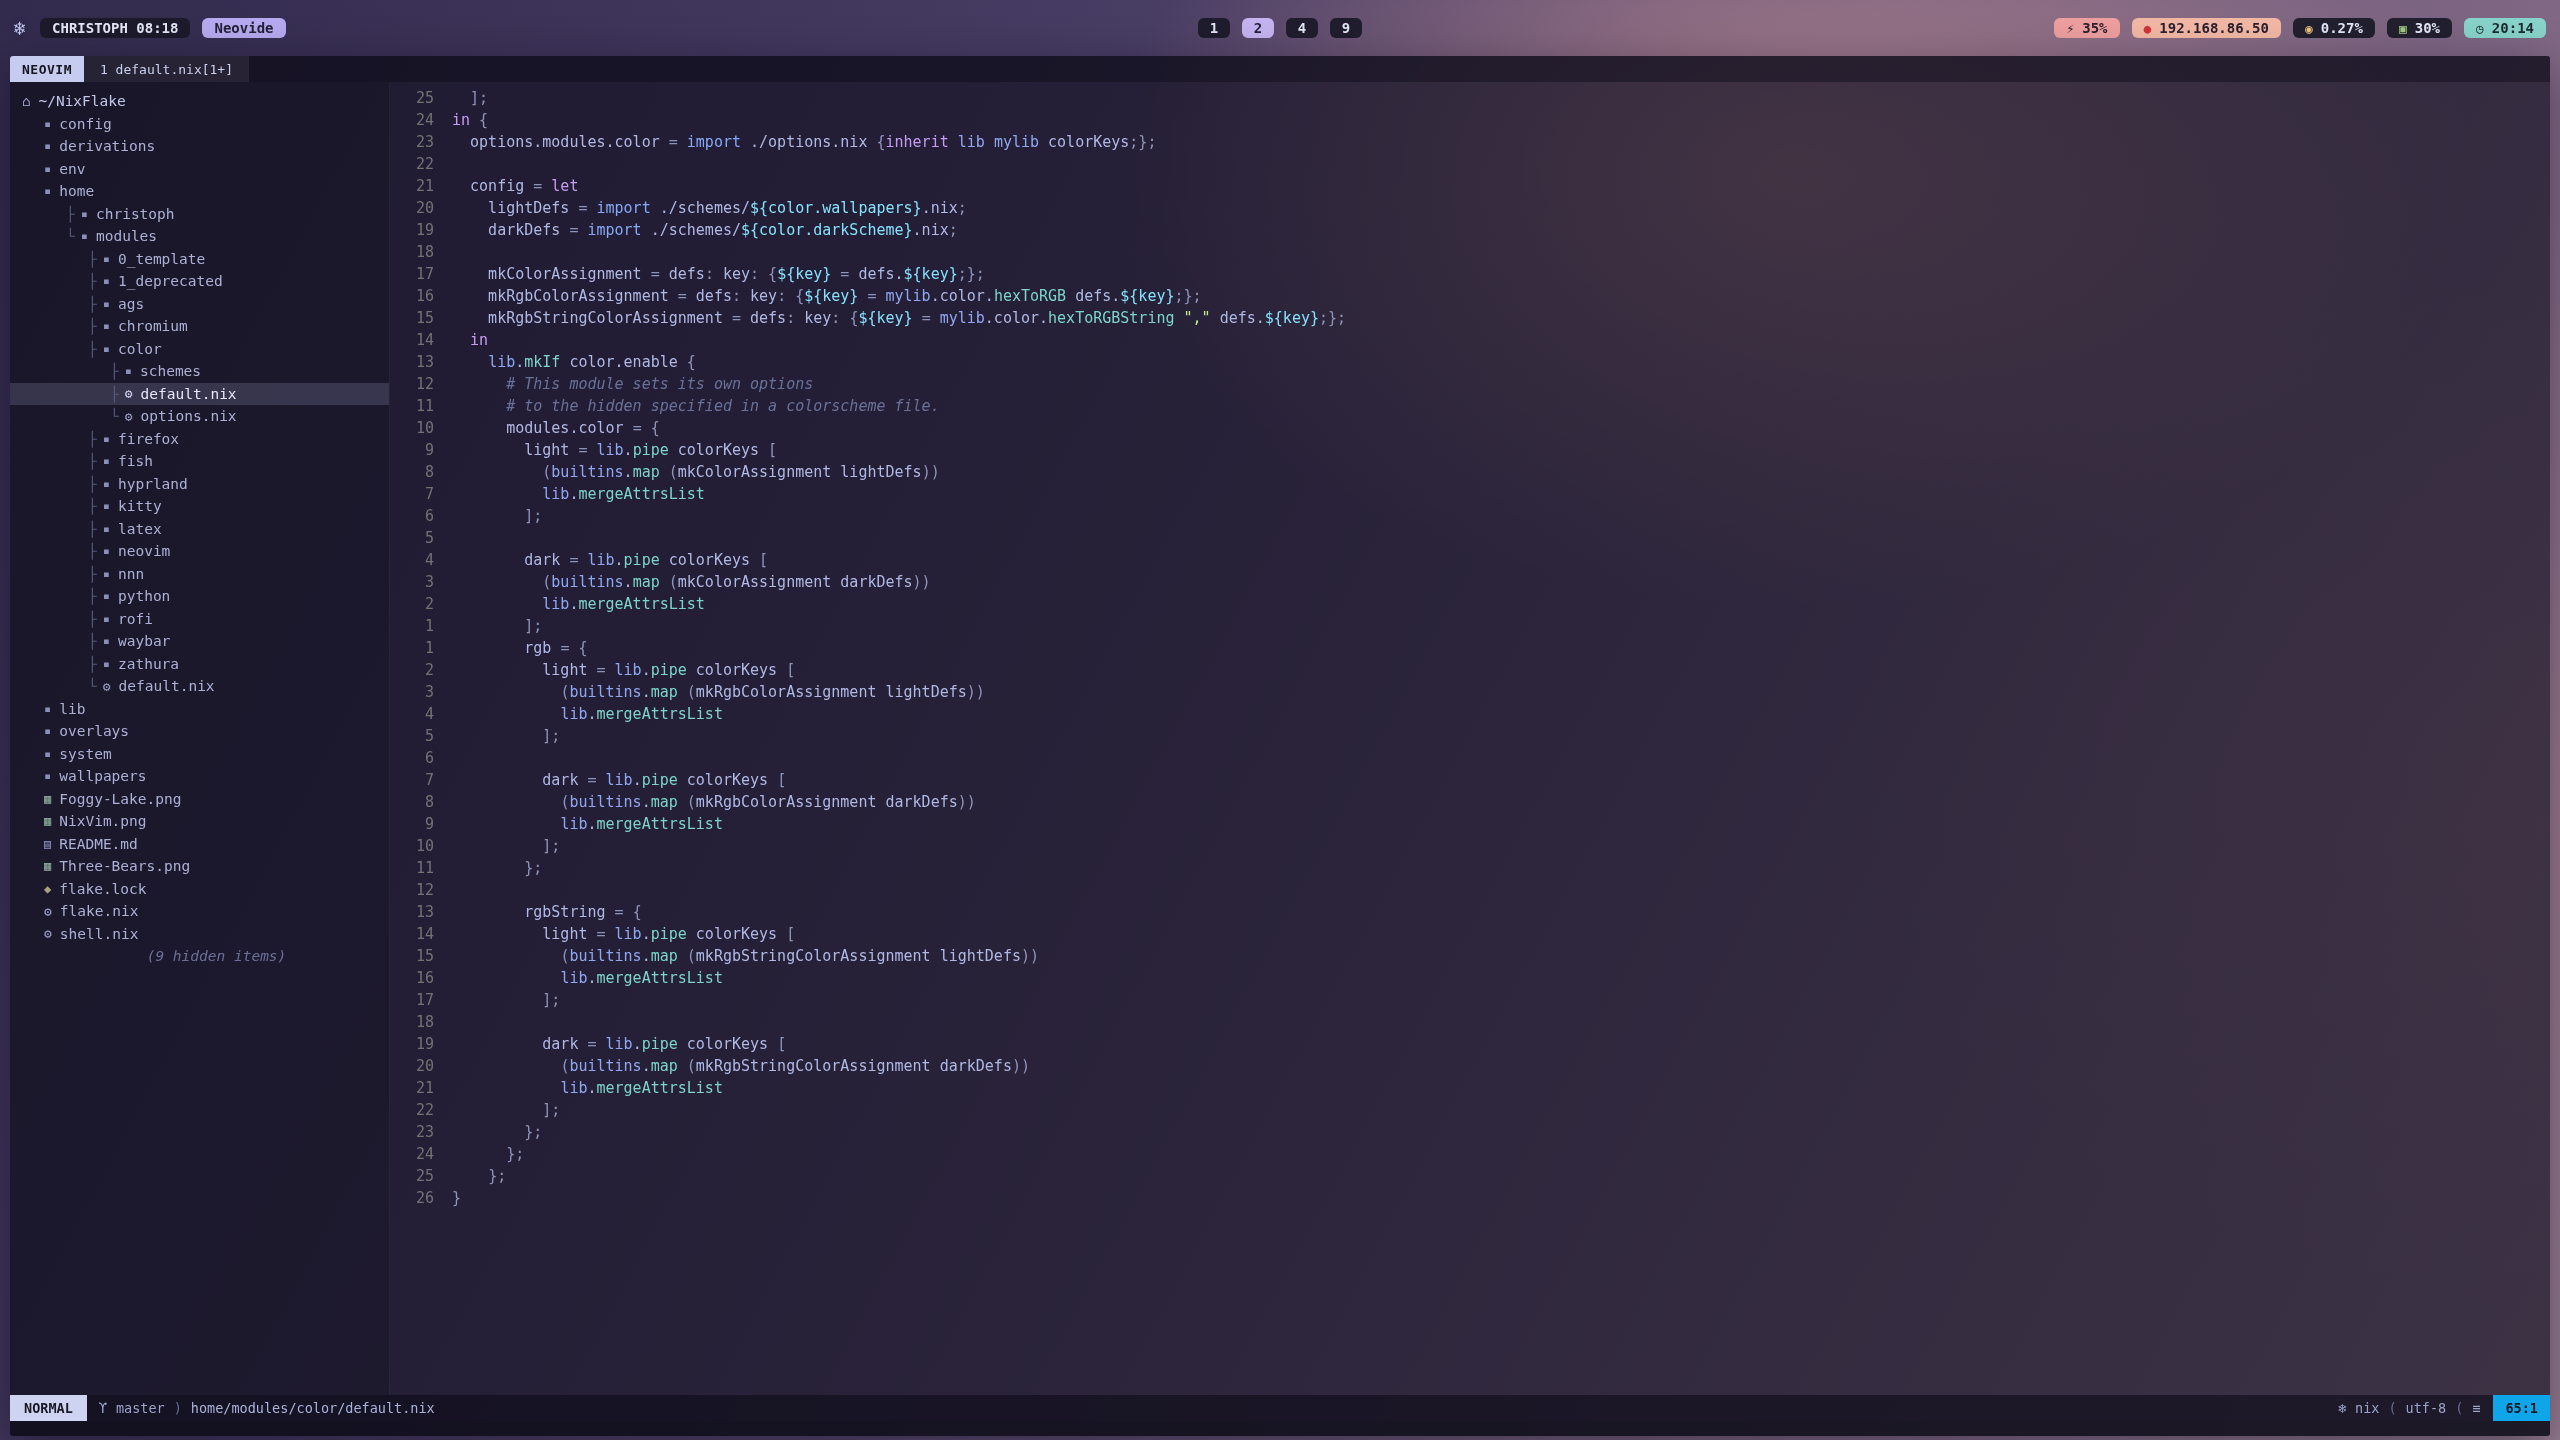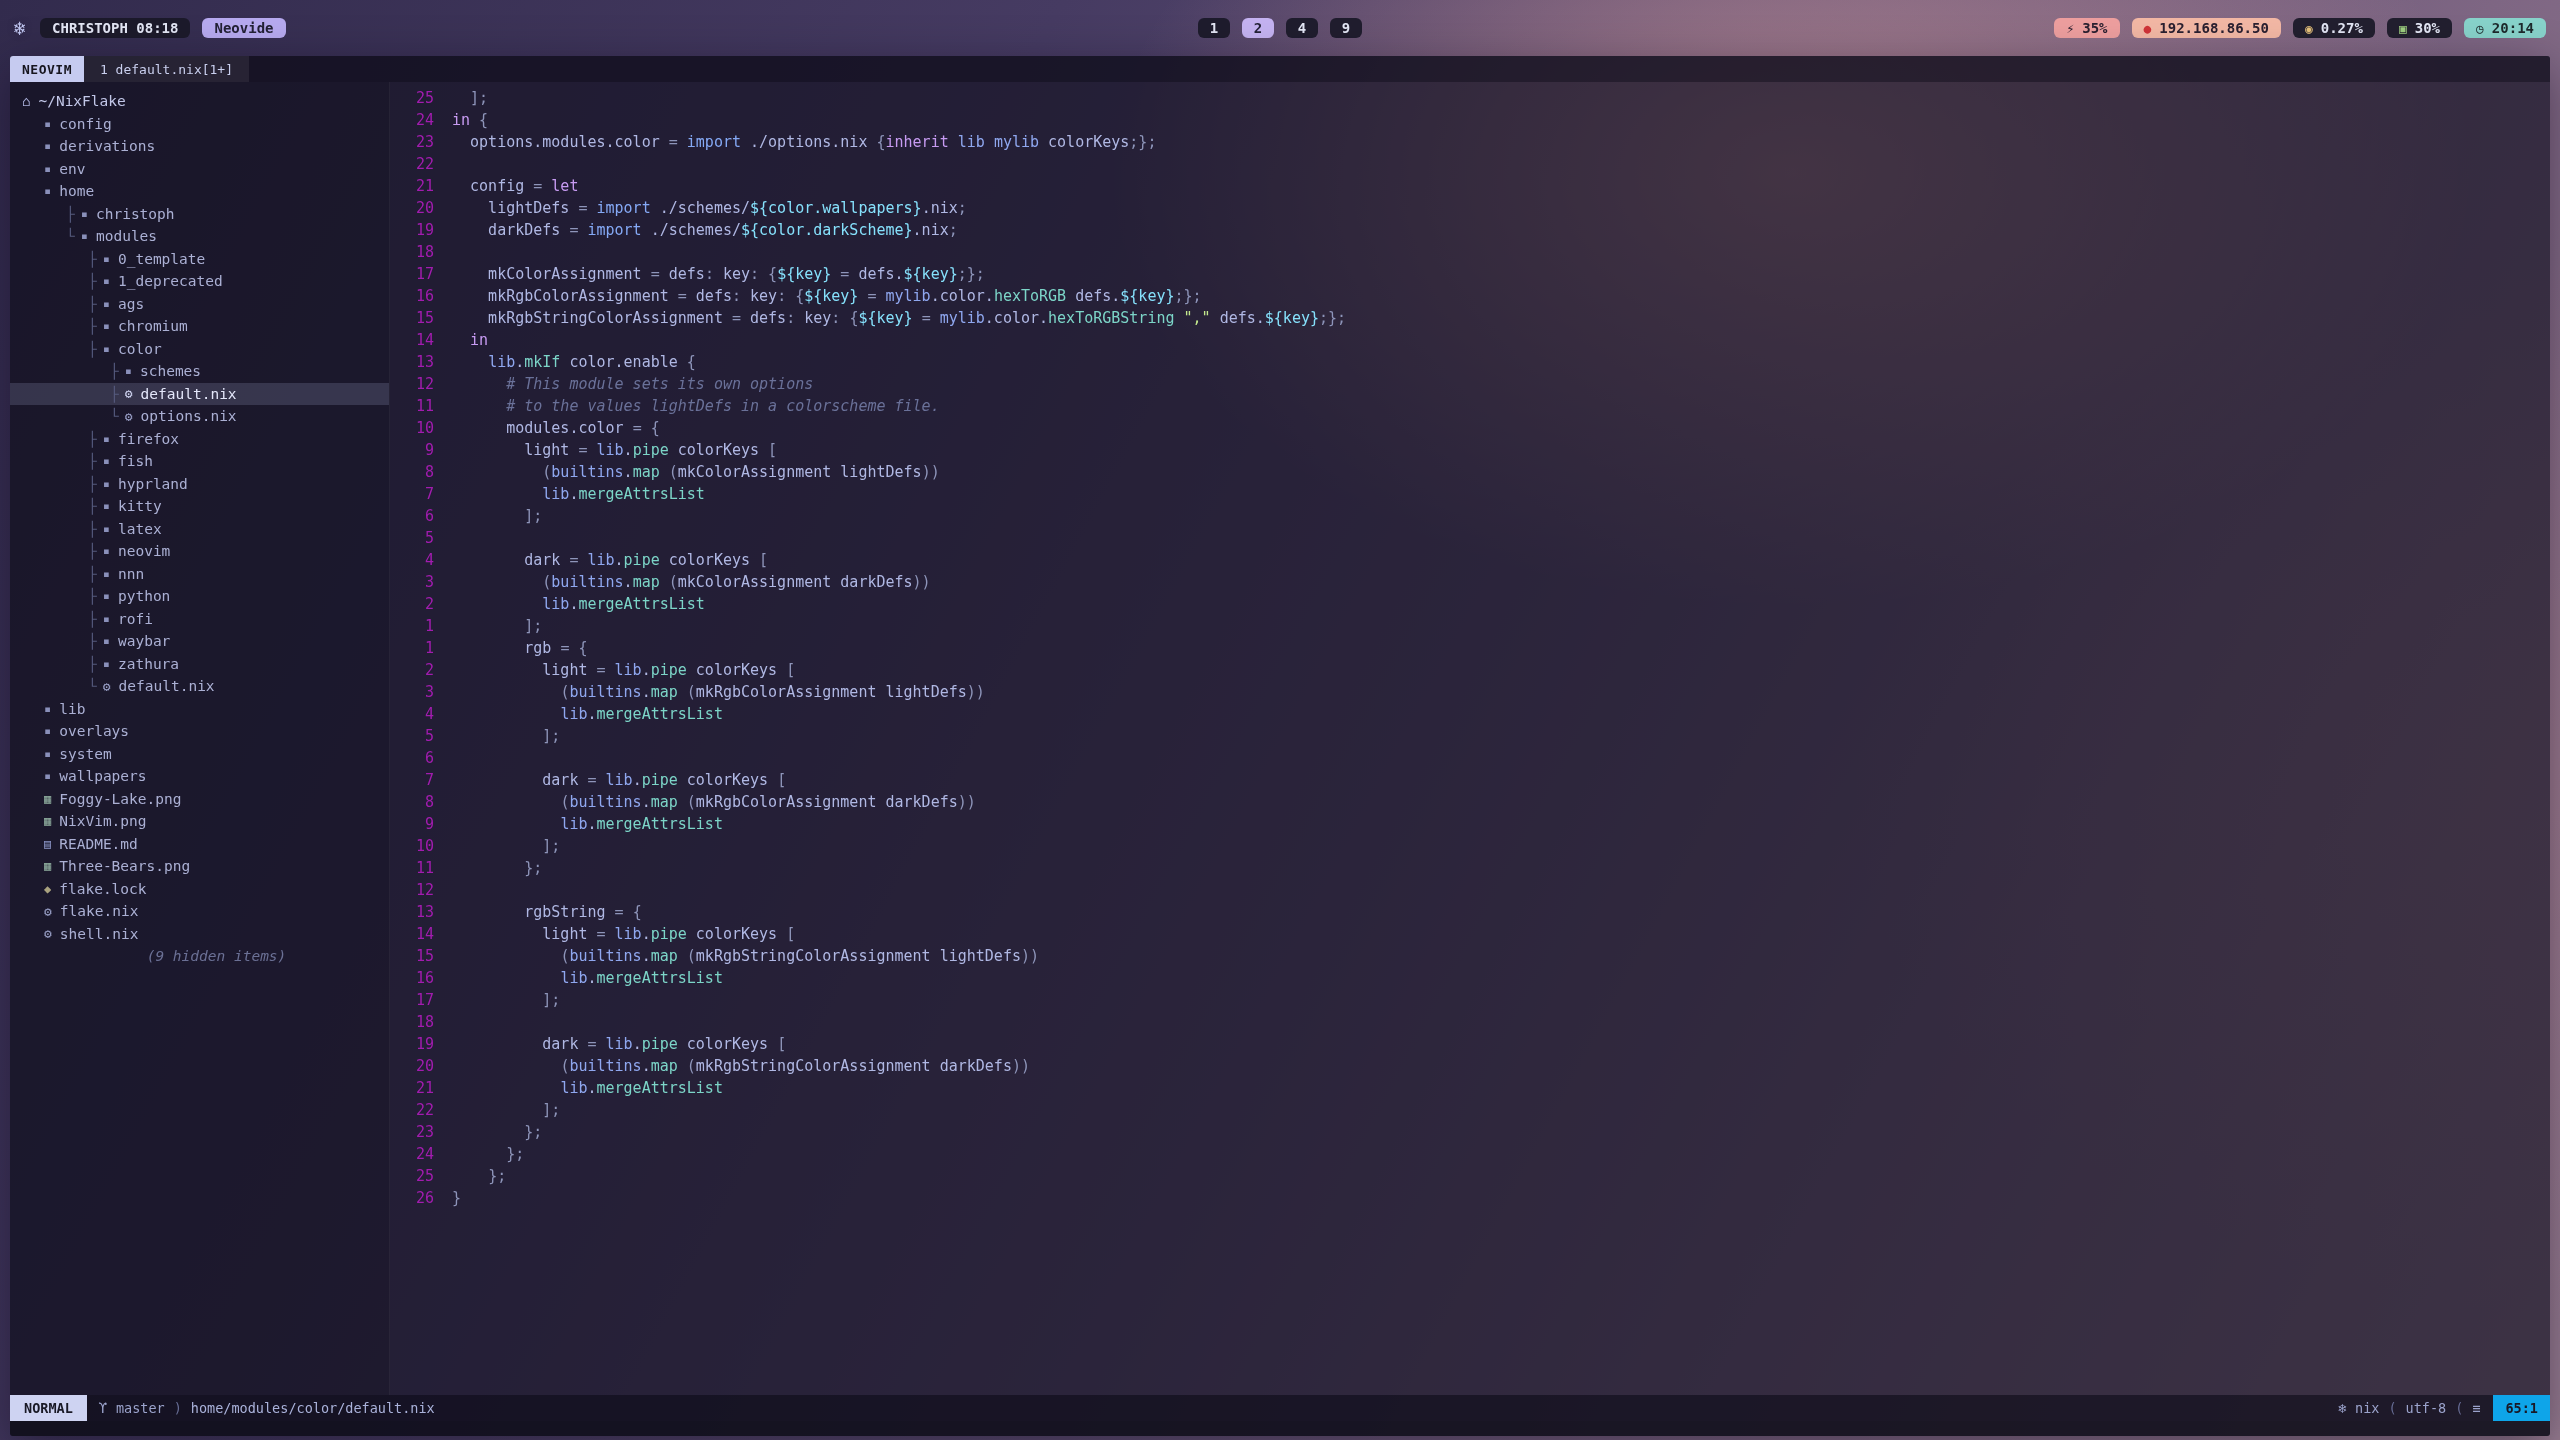--- a/index.html
+++ b/index.html
@@ -67,21 +67,21 @@
   .tree-item.selected .ticon { color:#d0d5f2; }
   .tlabel { color:#abb0d4; }
   .tree-item[data-depth="0"] .tlabel { color:#c2c7e8; }
 
   
   .editor { flex:1; position:relative; padding-top:5px; overflow:hidden;
     font-size:15px; line-height:22px; }
   .crow { display:flex; height:22px; }
   .crow.current { background:rgba(200,205,240,0.055); }
   .ln { flex:0 0 62px; width:62px; text-align:right; padding-right:18px;
-    color:#a21caf; user-select:none; }
+    color:#737373; user-select:none; }
   .crow.current .ln { text-align:left; padding-left:14px; color:#c9cfee; }
   .codetext { white-space:pre; color:#b0b8e4; }
   .cursor { display:inline-block; width:9px; height:20px; margin-bottom:-4px;
     background:#ccd1f0; }
   .tc { color:#6a7199; font-style:italic; }
   .ts { color:#c3e88d; }
   .ti { color:#86e1fc; }
   .tk { color:#c79bf2; }
   .td { color:#85a9f5; }
   .tm { color:#8fa7ef; }
@@ -243,21 +243,21 @@
             <div class="crow">
               <span class="ln">13</span>
               <span class="codetext">    <span class="tm">lib</span>.<span class="tf">mkIf</span> color.enable <span class="tp">{</span></span>
             </div>
             <div class="crow">
               <span class="ln">12</span>
               <span class="codetext">      <span class="tc"># This module sets its own options</span></span>
             </div>
             <div class="crow">
               <span class="ln">11</span>
-              <span class="codetext">      <span class="tc"># to the values lightDefs in a colorscheme file.</span></span>
+              <span class="codetext">      <span class="tc"># to the hidden specified in a colorscheme file.</span></span>
             </div>
             <div class="crow">
               <span class="ln">10</span>
               <span class="codetext">      modules.color <span class="tp">=</span> <span class="tp">{</span></span>
             </div>
             <div class="crow">
               <span class="ln">9</span>
               <span class="codetext">        light <span class="tp">=</span> <span class="tm">lib</span>.<span class="tf">pipe</span> colorKeys <span class="tp">[</span></span>
             </div>
             <div class="crow">

